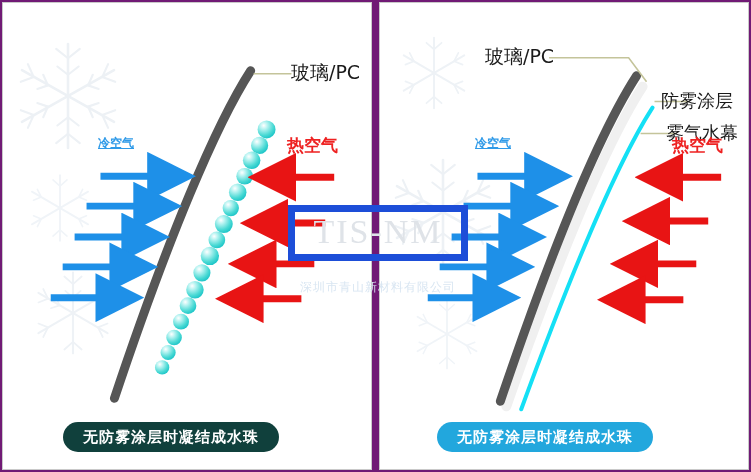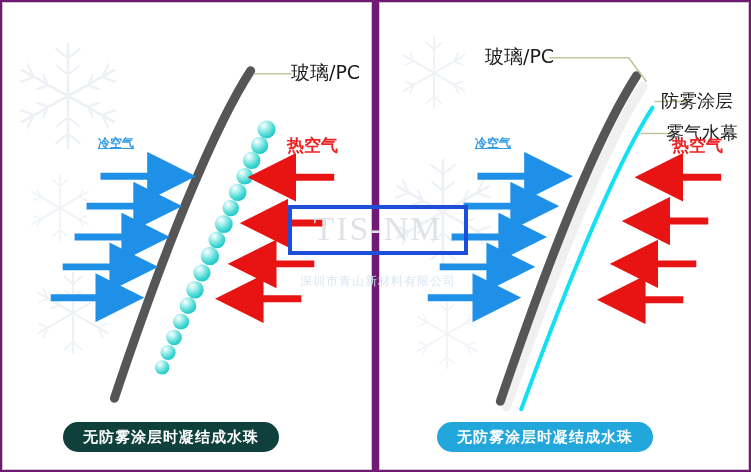--- a/index.html
+++ b/index.html
@@ -104,21 +104,21 @@
   #watermark{
     position:absolute;
     left:288px; top:205px;
     width:180px;
     text-align:center;
     pointer-events:none;
     user-select:none;
     z-index:30;
   }
   #watermark .wm-box{
-    border:4px solid #1d4ed8;
+    border:7px solid #1d4ed8;
     color:#dfe3e8;
     font-size:34px;
     font-weight:400;
     letter-spacing:2px;
     padding:2px 6px 4px 6px;
     font-family:"Liberation Serif","DejaVu Serif",serif;
     line-height:1.05;
   }
   #watermark .wm-sub{
     margin-top:18px;

